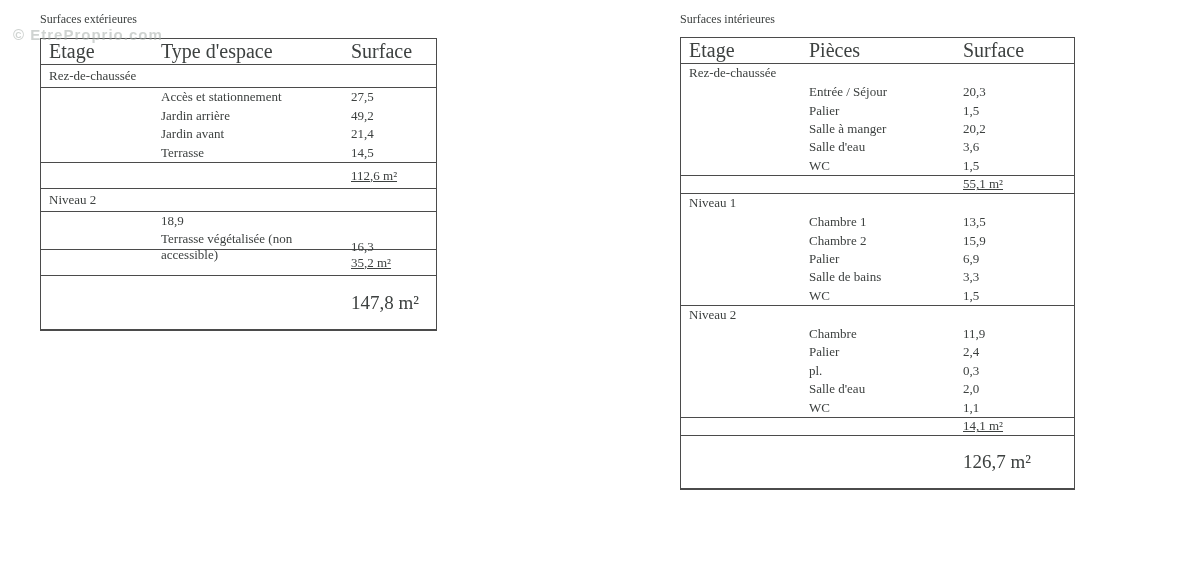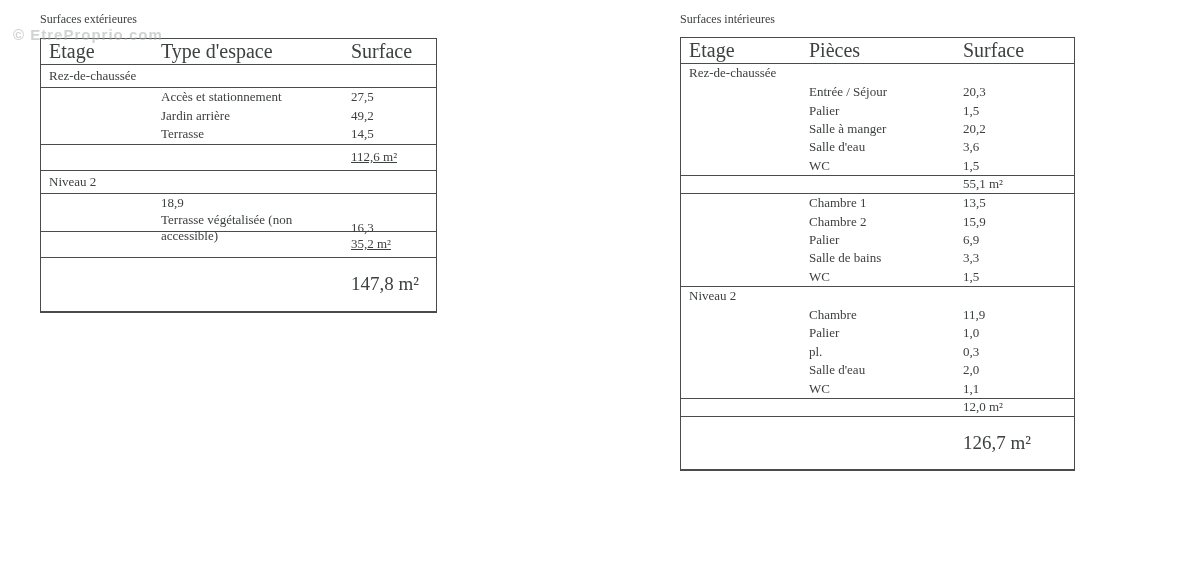--- a/index.html
+++ b/index.html
@@ -36,21 +36,21 @@
   .bb { border-bottom: 1px solid #4b4b4b; }
   .c1, .c2, .c3 { display: block; }
   .row.header { font-size: 20px; height: 26px; }
   .row.section-closed { font-size: 13px; height: 23px; }
   .row.section-open   { font-size: 13px; height: 19px; align-items: end; padding-bottom: 2px; }
   .row.data     { font-size: 13px; }
   .left  .row.data { height: 18.5px; }
   .right .row.data { height: 18.4px; }
   .row.subtotal { font-size: 13px; }
   .left  .row.subtotal { height: 26px; text-decoration: underline; }
-  .right .row.subtotal { height: 18px; }
+  .right .row.subtotal { height: 18px; text-decoration: underline; }
   .row.total { height: 52px; }
   .row.total .c3 { font-size: 19px; }
   .left .row.total { height: 53px; }
 </style>
 </head>
 <body>
 
 <div class="watermark">© EtreProprio.com</div>
 
 <section class="table-block left">
@@ -73,20 +73,25 @@
         <span class="c2">Accès et stationnement</span>
         <span class="c3">27,5</span>
       </div>
       <div class="row data">
         <span class="c1"></span>
         <span class="c2">Jardin arrière</span>
         <span class="c3">49,2</span>
       </div>
       <div class="row data">
         <span class="c1"></span>
+        <span class="c2">Jardin avant</span>
+        <span class="c3">21,4</span>
+      </div>
+      <div class="row data">
+        <span class="c1"></span>
         <span class="c2">Terrasse</span>
         <span class="c3">14,5</span>
       </div>
     </div>
 
     <div class="row subtotal bb">
       <span class="c1"></span>
       <span class="c2"></span>
       <span class="c3">112,6 m²</span>
     </div>
@@ -163,20 +168,23 @@
       </div>
     </div>
 
     <div class="row subtotal bb">
       <span class="c1"></span>
       <span class="c2"></span>
       <span class="c3">55,1 m²</span>
     </div>
 
     <div class="bb">
+      <div class="row section-open">
+        <span class="c1" style="grid-column: 1 / span 3;">Niveau 1</span>
+      </div>
       <div class="row data">
         <span class="c1"></span>
         <span class="c2">Chambre 1</span>
         <span class="c3">13,5</span>
       </div>
       <div class="row data">
         <span class="c1"></span>
         <span class="c2">Chambre 2</span>
         <span class="c3">15,9</span>
       </div>
@@ -203,21 +211,21 @@
         <span class="c1" style="grid-column: 1 / span 3;">Niveau 2</span>
       </div>
       <div class="row data">
         <span class="c1"></span>
         <span class="c2">Chambre</span>
         <span class="c3">11,9</span>
       </div>
       <div class="row data">
         <span class="c1"></span>
         <span class="c2">Palier</span>
-        <span class="c3">1,0</span>
+        <span class="c3">2,4</span>
       </div>
       <div class="row data">
         <span class="c1"></span>
         <span class="c2">pl.</span>
         <span class="c3">0,3</span>
       </div>
       <div class="row data">
         <span class="c1"></span>
         <span class="c2">Salle d'eau</span>
         <span class="c3">2,0</span>
@@ -225,21 +233,21 @@
       <div class="row data">
         <span class="c1"></span>
         <span class="c2">WC</span>
         <span class="c3">1,1</span>
       </div>
     </div>
 
     <div class="row subtotal bb">
       <span class="c1"></span>
       <span class="c2"></span>
-      <span class="c3">12,0 m²</span>
+      <span class="c3">14,1 m²</span>
     </div>
 
     <div class="row total">
       <span class="c1"></span>
       <span class="c2"></span>
       <span class="c3">126,7 m²</span>
     </div>
 
   </div>
 </section>

